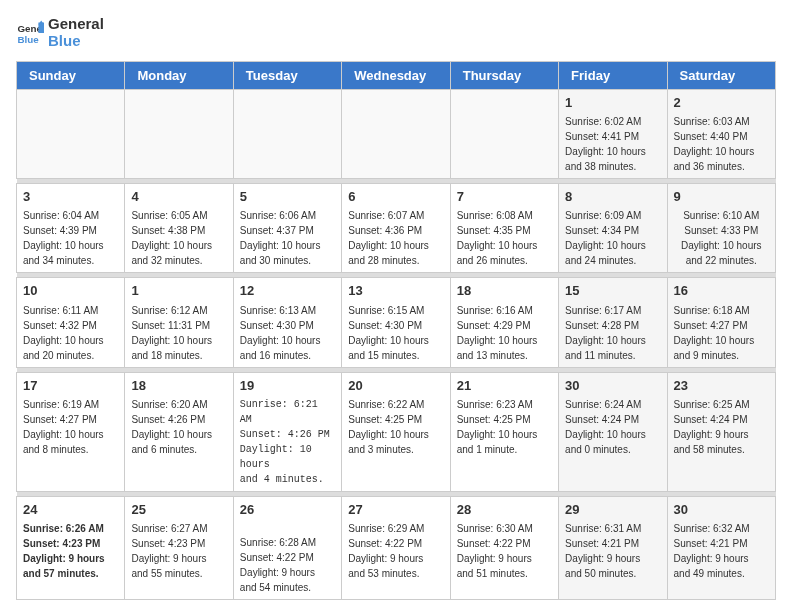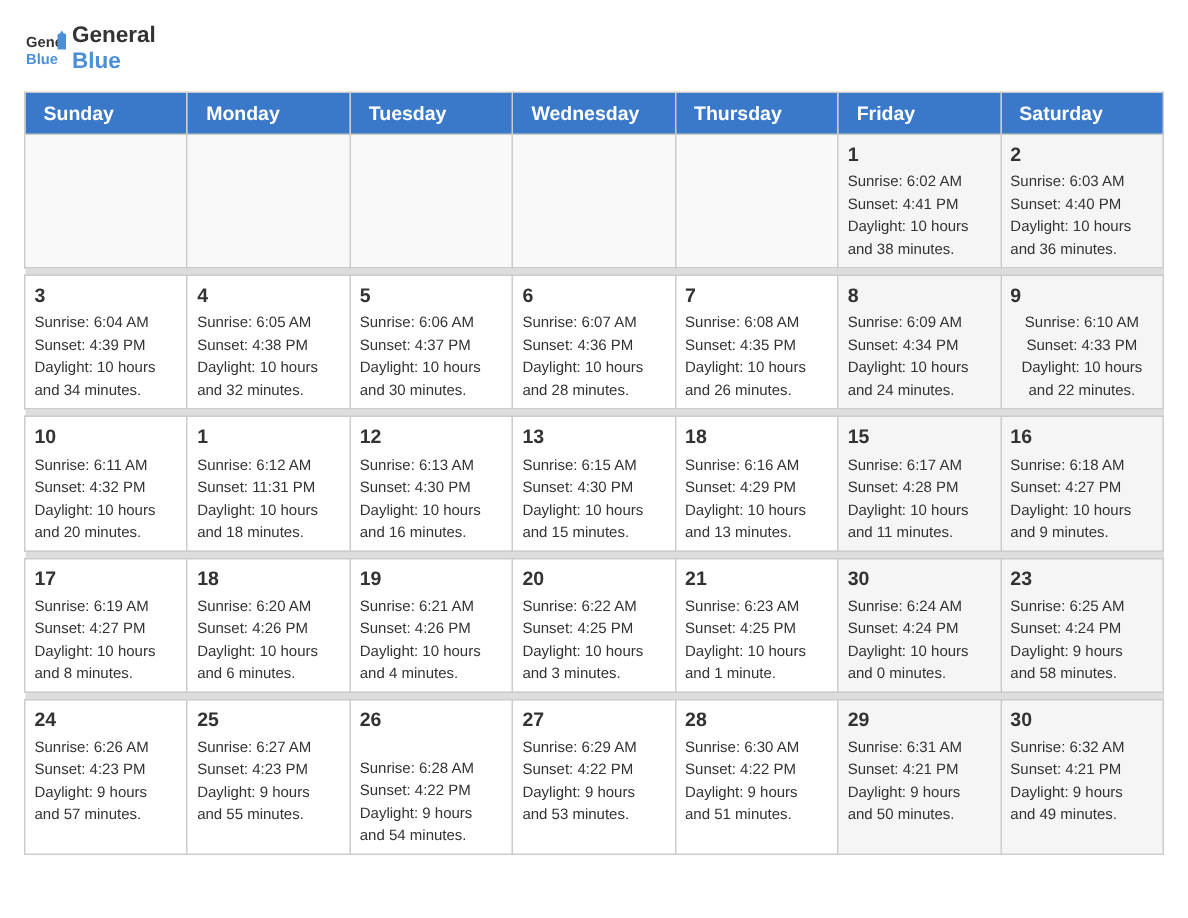--- a/index.html
+++ b/index.html
@@ -254,21 +254,21 @@
         </td>
         <td style="min-height: 85px;">
           <span class="day-number">18</span>
           <div class="day-info" style="white-space: pre-line;">Sunrise: 6:20 AM
 Sunset: 4:26 PM
 Daylight: 10 hours
 and 6 minutes.</div>
         </td>
         <td style="min-height: 85px;">
           <span class="day-number">19</span>
-          <div class="day-info" style="white-space: pre-line;">Sunrise: 6:21 AM
+          <div class="day-info" style="white-space: pre-line; font-family: Liberation Mono, monospace;">Sunrise: 6:21 AM
 Sunset: 4:26 PM
 Daylight: 10 hours
 and 4 minutes.</div>
         </td>
         <td style="min-height: 85px;">
           <span class="day-number">20</span>
           <div class="day-info" style="white-space: pre-line;">Sunrise: 6:22 AM
 Sunset: 4:25 PM
 Daylight: 10 hours
 and 3 minutes.</div>
@@ -294,21 +294,21 @@
 Daylight: 9 hours
 and 58 minutes.</div>
         </td>
       </tr>
       <tr>
         <td colspan="7" style="height: 5px; background-color: rgb(221, 221, 221); padding: 0px; border: none;"></td>
       </tr>
       <tr>
         <td style="min-height: 85px;">
           <span class="day-number">24</span>
-          <div class="day-info" style="white-space: pre-line;">Sunrise: 6:26 AM
+          <div class="day-info" style="white-space: pre-line; font-weight: bold;">Sunrise: 6:26 AM
 Sunset: 4:23 PM
 Daylight: 9 hours
 and 57 minutes.</div>
         </td>
         <td style="min-height: 85px;">
           <span class="day-number">25</span>
           <div class="day-info" style="white-space: pre-line;">Sunrise: 6:27 AM
 Sunset: 4:23 PM
 Daylight: 9 hours
 and 55 minutes.</div>

